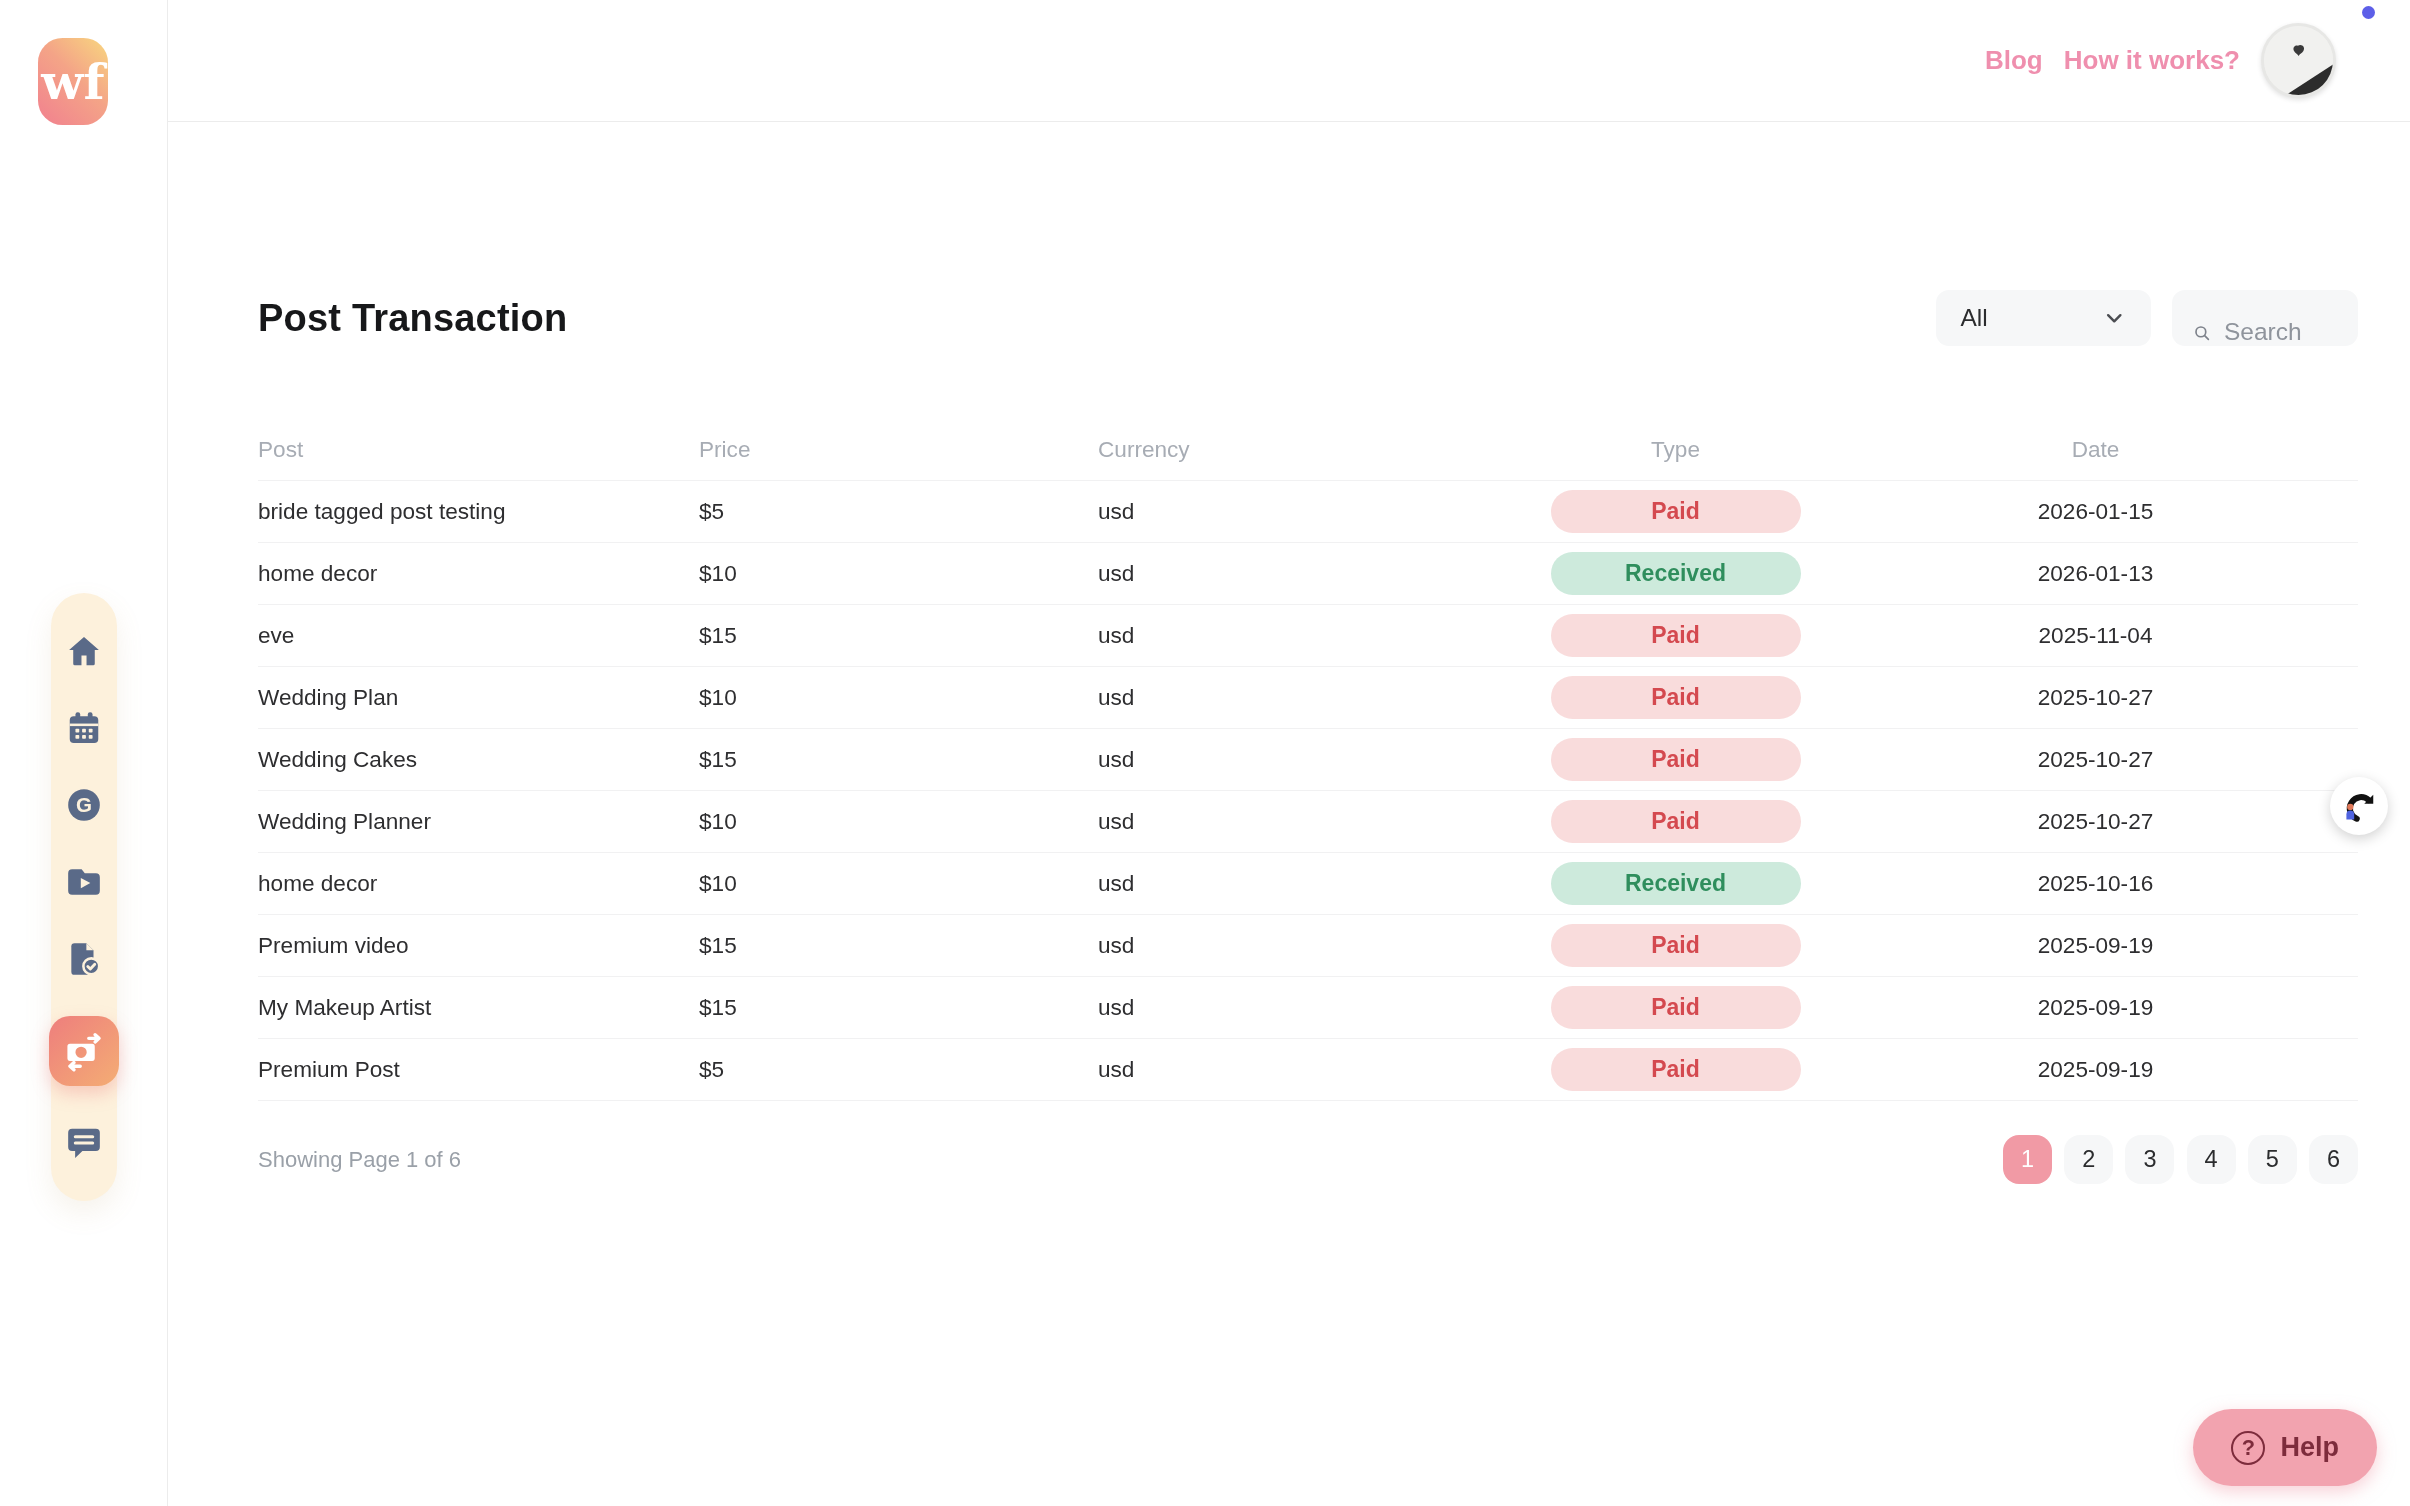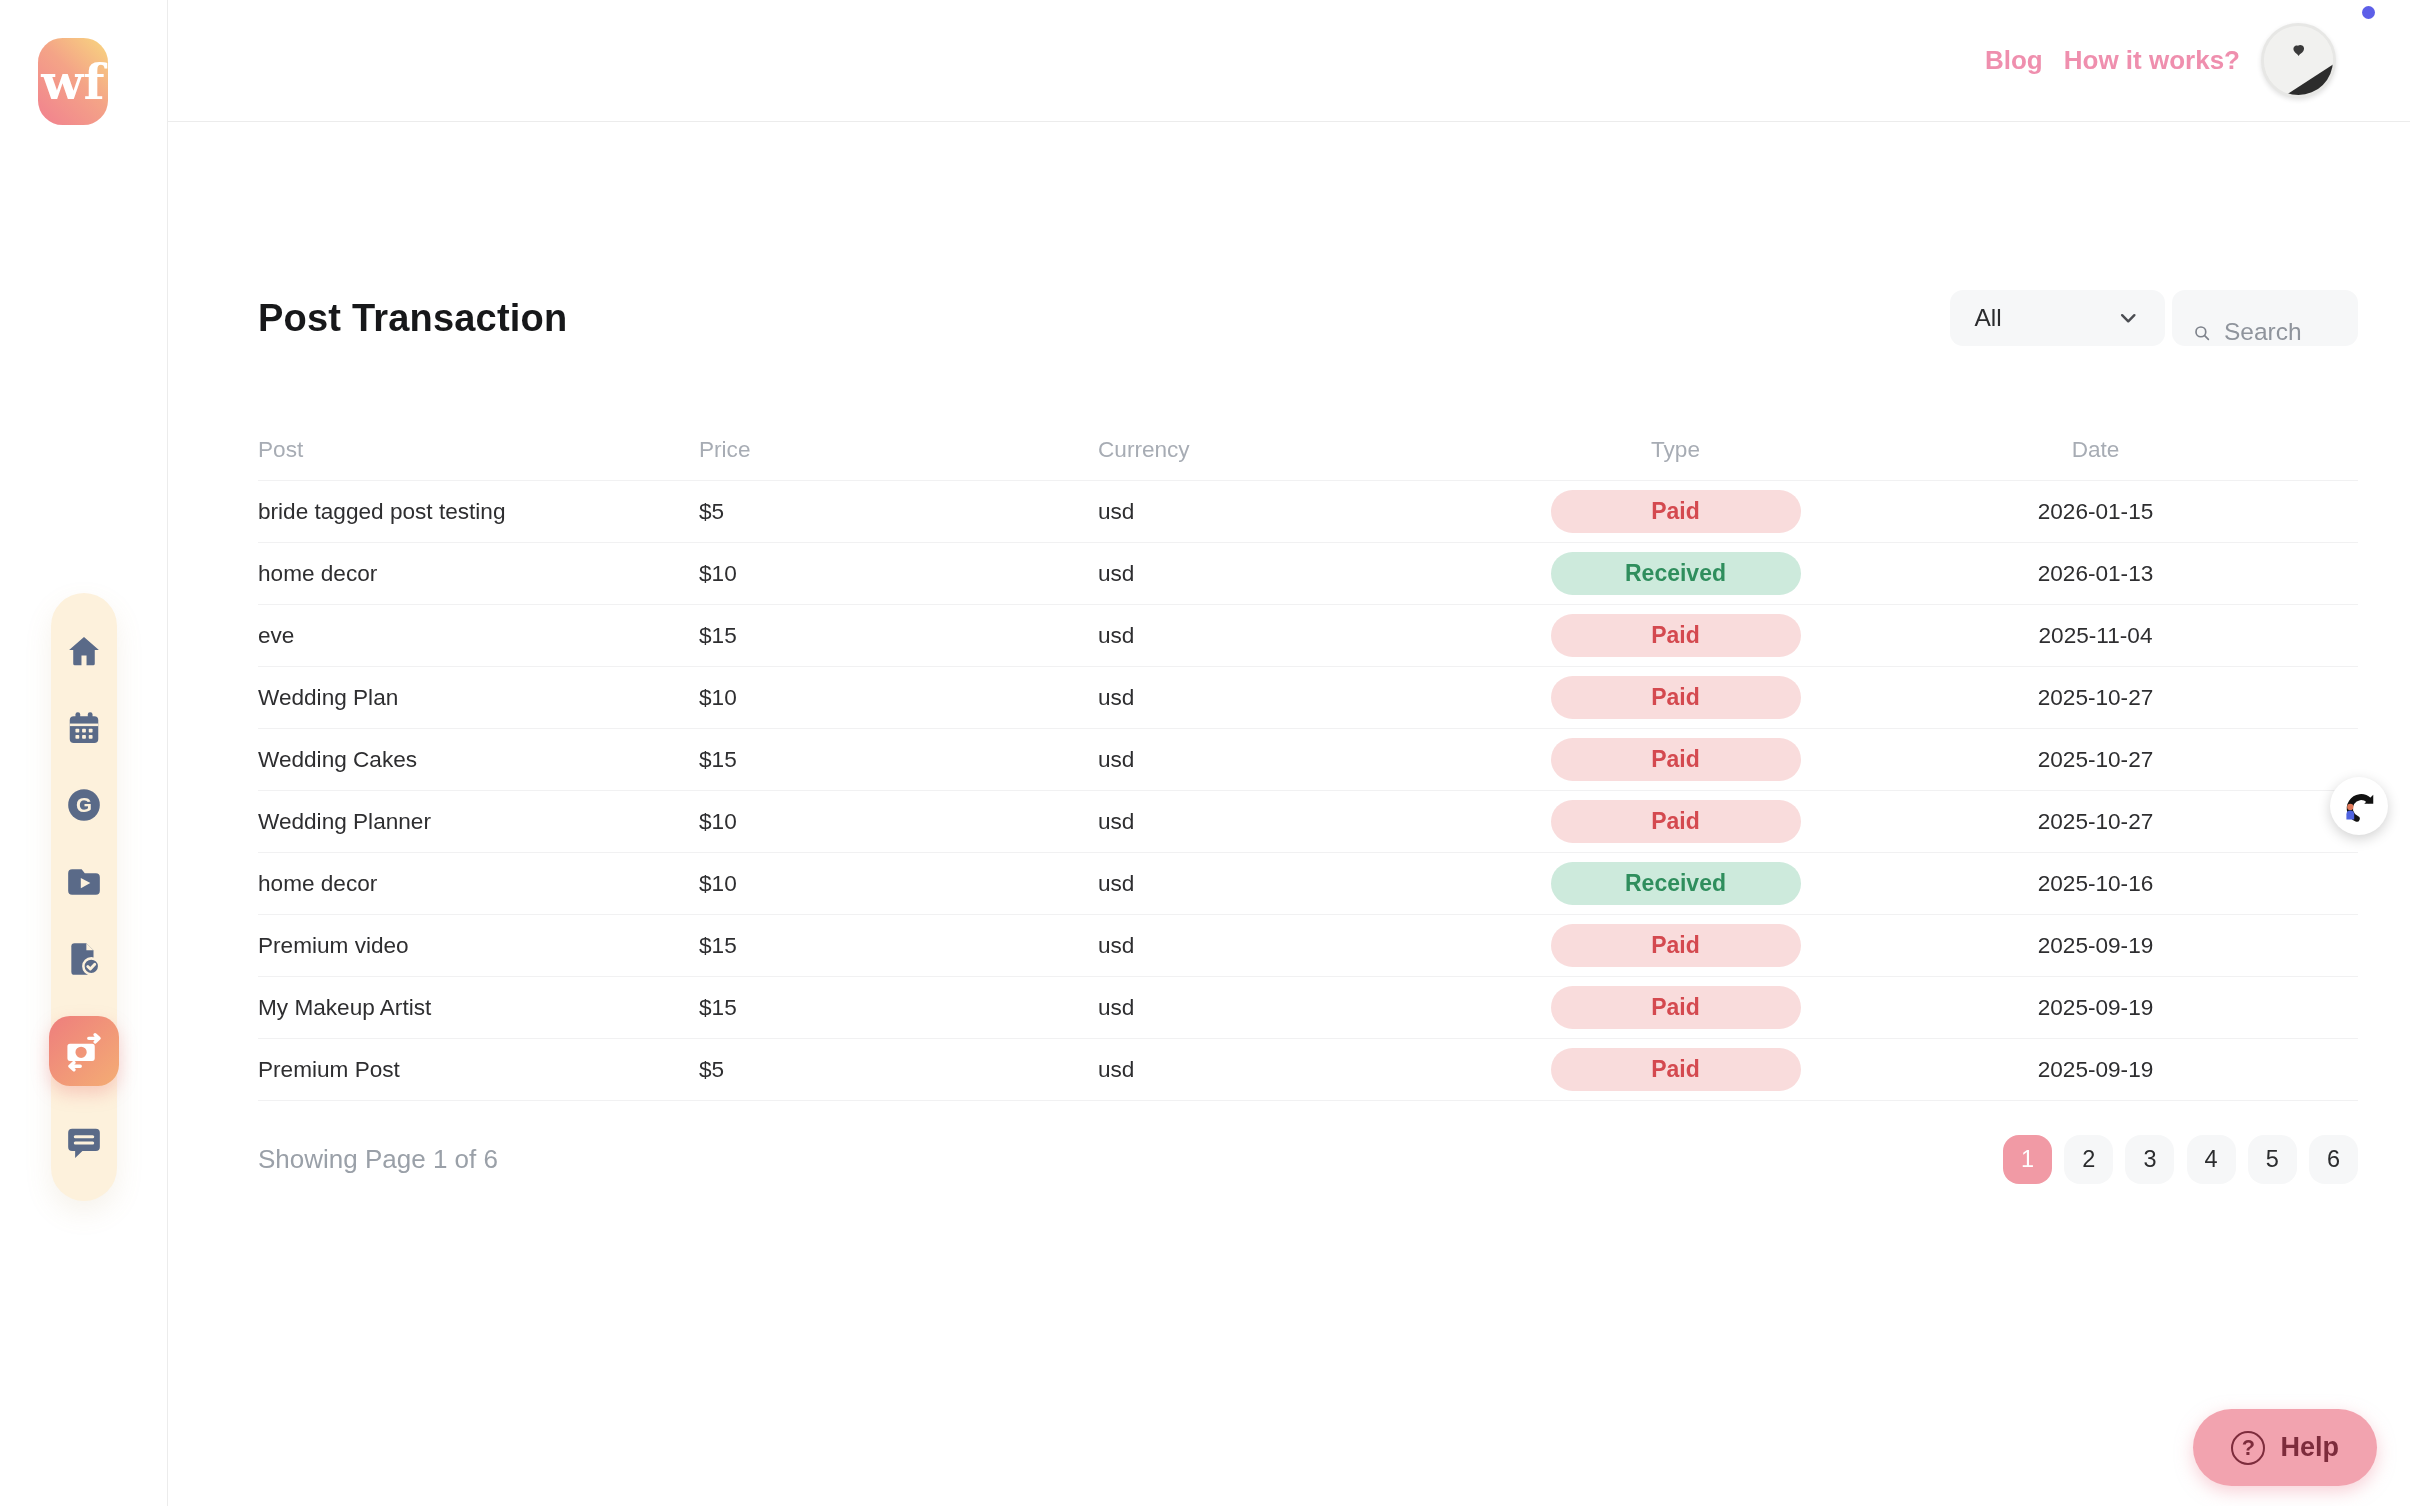--- a/index.html
+++ b/index.html
@@ -27,21 +27,21 @@
             display:flex; align-items:center; justify-content:flex-end; gap:21px; padding-right:75px; background:#fff; }
   .nav-link { color:#ef8fae; font-weight:700; font-size:26px; cursor:pointer; }
   .avatar { width:75px; height:75px; border-radius:50%; border:3.8px solid #e7e7e5; overflow:hidden; cursor:pointer;
             box-shadow:0 1.9px 5.6px rgba(0,0,0,.12); background:#f1f1ef; }
   .purple-dot { position:absolute; top:5.6px; right:36px; width:13px; height:13px; border-radius:50%; background:#5d5fe8; z-index:9; }
 
   
   .content { position:absolute; left:168px; top:122px; width:2243px; padding:0 53px 0 90px; }
   .title-row { margin-top:168px; display:flex; align-items:center; justify-content:space-between; }
   .page-title { font-size:38px; font-weight:700; color:#17181a; letter-spacing:0.2px; }
-  .controls { display:flex; align-items:center; gap:7px; }
+  .controls { display:flex; align-items:center; gap:21px; }
   .filter { width:215px; height:56px; border-radius:13px; background:#f6f7f8; display:flex; align-items:center;
             justify-content:space-between; padding:0 24.5px; cursor:pointer; }
   .filter-value { font-size:24.5px; color:#2b2c2e; font-weight:500; }
   .search { width:186px; height:56px; border-radius:13px; background:#f6f7f8; display:flex; align-items:flex-end; gap:13px; padding:0 21px; }
   .search input { border:0; outline:0; background:transparent; font-size:24.5px; color:#2b2c2e; width:113px; font-family:"Liberation Sans",sans-serif; }
   .search input::placeholder { color:#8f949c; }
 
   
   .table { margin-top:73px; width:100%; }
   .trow { display:grid; grid-template-columns:21% 19% 20% 15% 25%; align-items:center; height:62px; border-bottom:0.9px solid #f1f1f2; }
@@ -49,21 +49,21 @@
   .cell { font-size:22.6px; color:#2e2e30; font-weight:500; }
   .cell.c-type { display:flex; justify-content:center; }
   .cell.c-date { text-align:center; }
   .badge { width:250px; height:43px; border-radius:21.7px; display:flex; align-items:center; justify-content:center;
            font-size:23px; font-weight:600; }
   .badge.paid { background:#f9dcdc; color:#d4494f; }
   .badge.received { background:#cdeadc; color:#2f8e5d; }
 
   
   .foot-row { margin-top:34px; display:flex; align-items:center; justify-content:space-between; }
-  .showing { color:#9aa0a8; font-size:26px; }
+  .showing { color:#9aa0a8; font-size:22px; }
   .pager { display:flex; gap:12.2px; }
   .page-btn { width:49px; height:49px; border:0; border-radius:16px; background:#f6f7f8; color:#2b2c2e;
               font-size:23.5px; font-weight:500; cursor:pointer; font-family:"Liberation Sans",sans-serif; }
   .page-btn.active { background:#f19aa5; color:#fff; }
 
   
   .help-btn { position:absolute; right:34px; bottom:21px; height:77px; padding:0 38px; border:0; border-radius:39px;
               background:#f2a3af; color:#7d2c3c; font-size:27px; font-weight:700; display:flex; align-items:center; gap:15px;
               cursor:pointer; font-family:"Liberation Sans",sans-serif; box-shadow:0 5.6px 17px rgba(242,163,175,.5); }
   .q-circle { width:34px; height:34px; border:2.8px solid #7d2c3c; border-radius:50%; display:flex; align-items:center;

